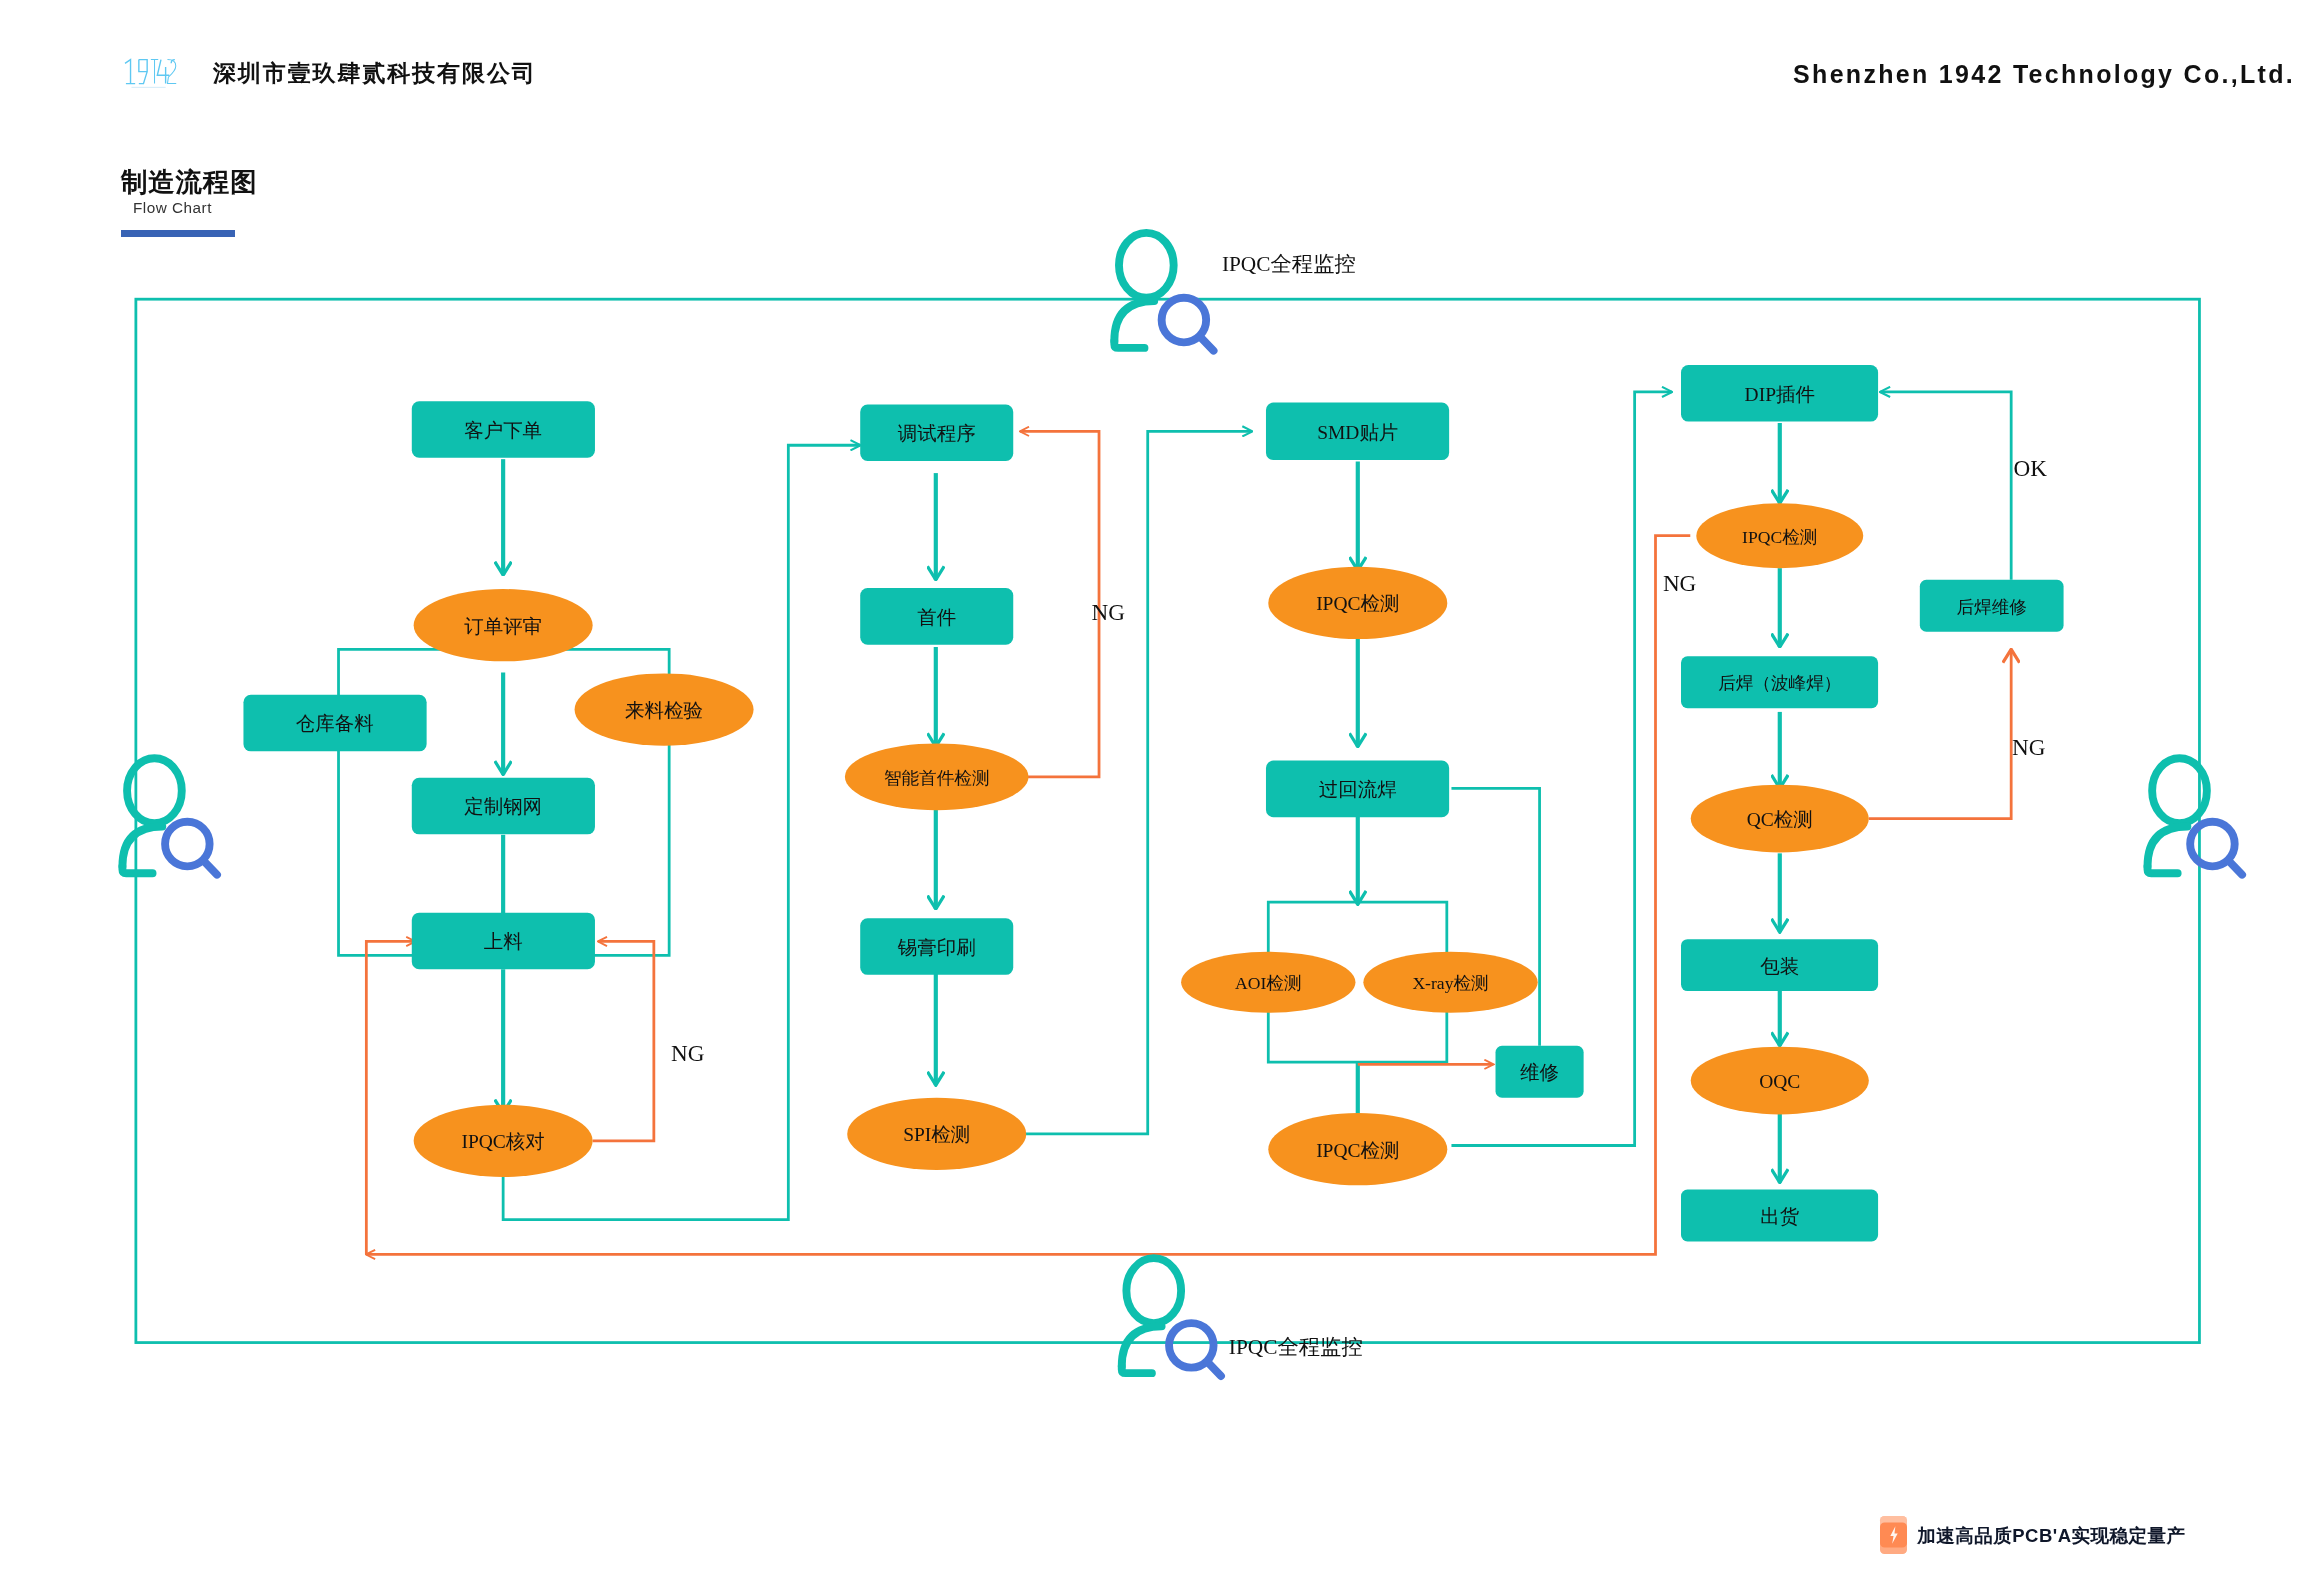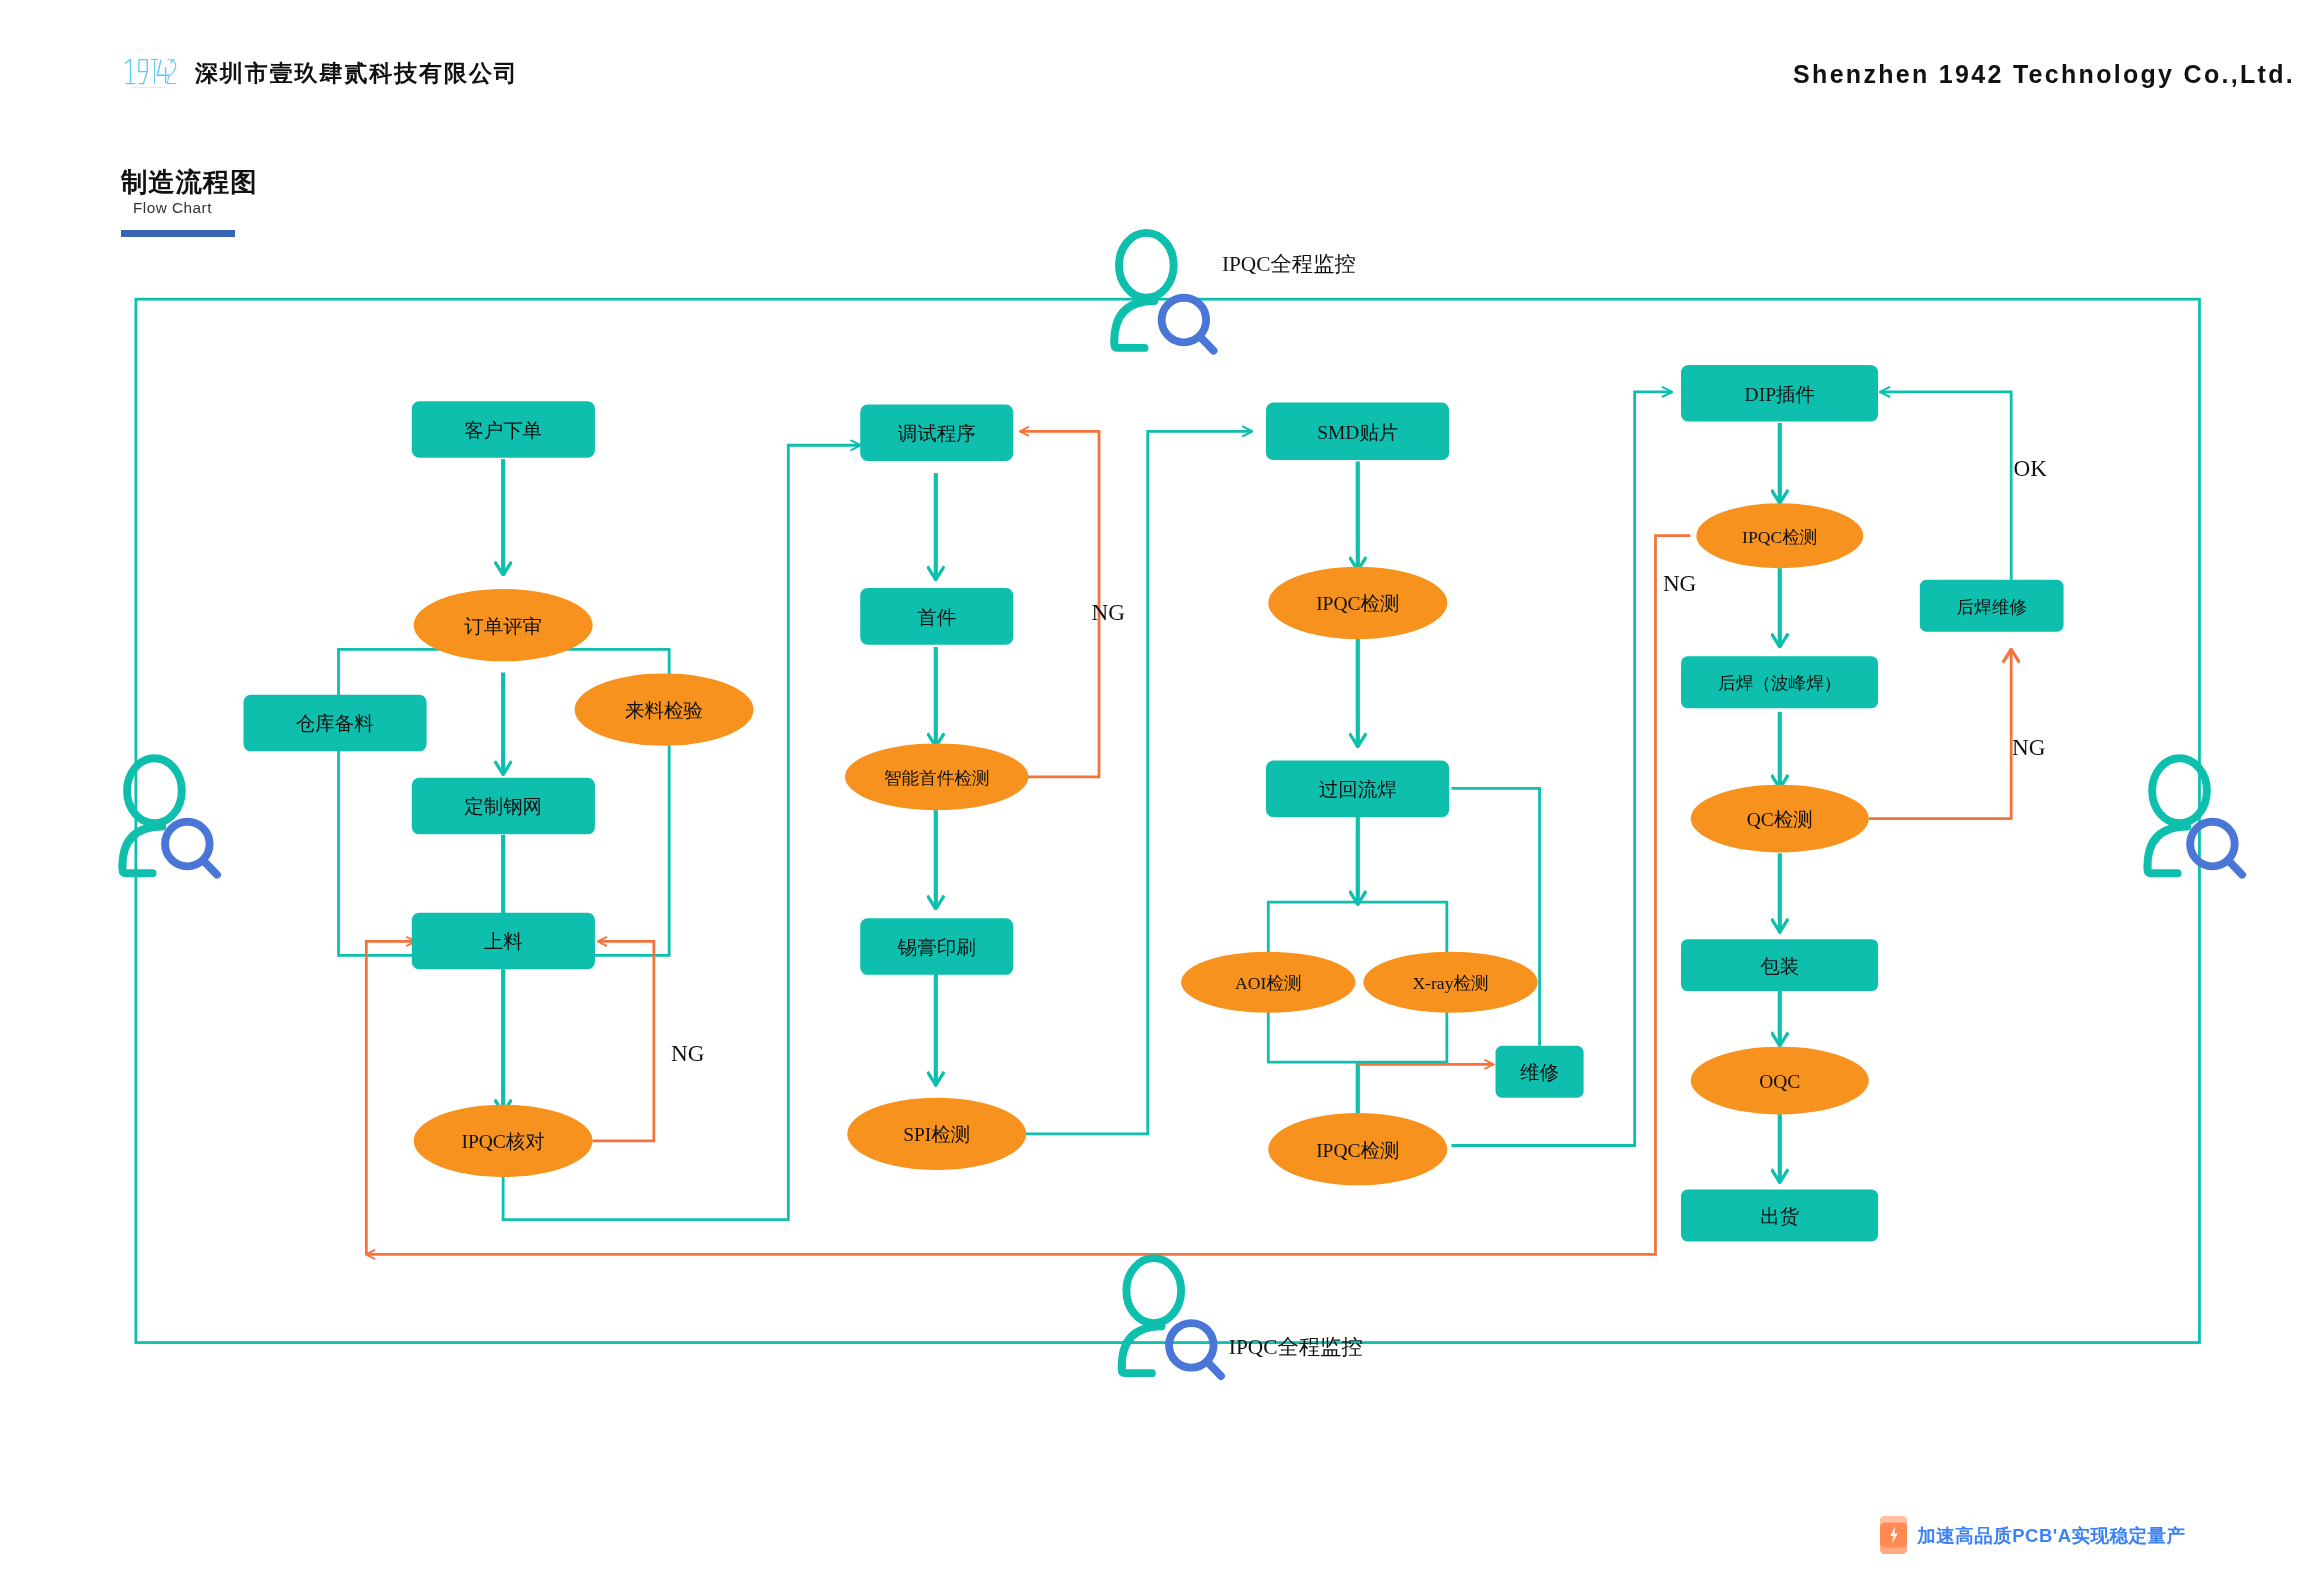--- a/index.html
+++ b/index.html
@@ -1,37 +1,37 @@
 <!DOCTYPE html>
 <html style="font-size:7.4px"><head>
 <meta charset="utf-8">
 <style>
   html,body{margin:0;padding:0;background:#ffffff;}
   body{width:2333px;height:1594px;position:relative;font-family:"Liberation Serif",serif;}
   .page{position:absolute;inset:0;background:#fff;}
 
   
   .hdr-logo{position:absolute;left:121px;top:55px;width:56px;height:36px;}
-  .hdr-cn{position:absolute;left:195px;top:58px;font-family:"Liberation Sans",sans-serif;
+  .hdr-cn{position:absolute;left:213px;top:58px;font-family:"Liberation Sans",sans-serif;
           font-weight:bold;font-size:23px;color:#111;letter-spacing:1.9px;white-space:nowrap;}
   .hdr-en{position:absolute;right:38px;top:60px;font-family:"Liberation Sans",sans-serif;
           font-weight:bold;font-size:25px;color:#111;letter-spacing:2.3px;white-space:nowrap;}
 
   .title-cn{position:absolute;left:121px;top:141px;font-family:"Liberation Sans",sans-serif;
             font-weight:bold;font-size:26.4px;color:#111;letter-spacing:0.9px;margin-top:24px;}
   .title-en{position:absolute;left:133px;top:199px;font-family:"Liberation Sans",sans-serif;
             font-size:15.3px;color:#333;letter-spacing:0.5px;}
   .title-rule{position:absolute;left:121px;top:230px;width:114px;height:7px;background:#3863b5;}
 
   
   .footer{position:absolute;left:1880px;top:1516px;display:flex;align-items:center;gap:10.2px;}
   .footer-badge{width:27px;height:38px;border-radius:4.6px;background:#ff8a53;position:relative;
                 box-shadow:inset 0 -6.5px 0 rgba(255,255,255,.28), inset 0 6.5px 0 rgba(255,255,255,.45);}
   .bolt{position:absolute;left:50%;top:50%;transform:translate(-50%,-50%);width:12px;height:19.5px;}
-  .footer-txt{font-family:"Liberation Sans",sans-serif;font-weight:bold;font-size:18.5px;color:#3b82f6;
+  .footer-txt{font-family:"Liberation Sans",sans-serif;font-weight:bold;font-size:18.5px;color:#0f172a;
               white-space:nowrap;letter-spacing:0.5px;}
 
   
   #flow{position:absolute;left:0;top:0;width:2333px;height:1594px;}
   .node-label{font-family:"Liberation Serif",serif;font-size:42px;fill:#111;
               text-anchor:middle;dominant-baseline:central;}
   .node-label.sm{font-size:38px;}
   .edge-label{font-family:"Liberation Serif",serif;font-size:50px;fill:#111;
               text-anchor:middle;dominant-baseline:central;}
   .mon-label{font-family:"Liberation Serif",serif;font-size:46px;fill:#111;

